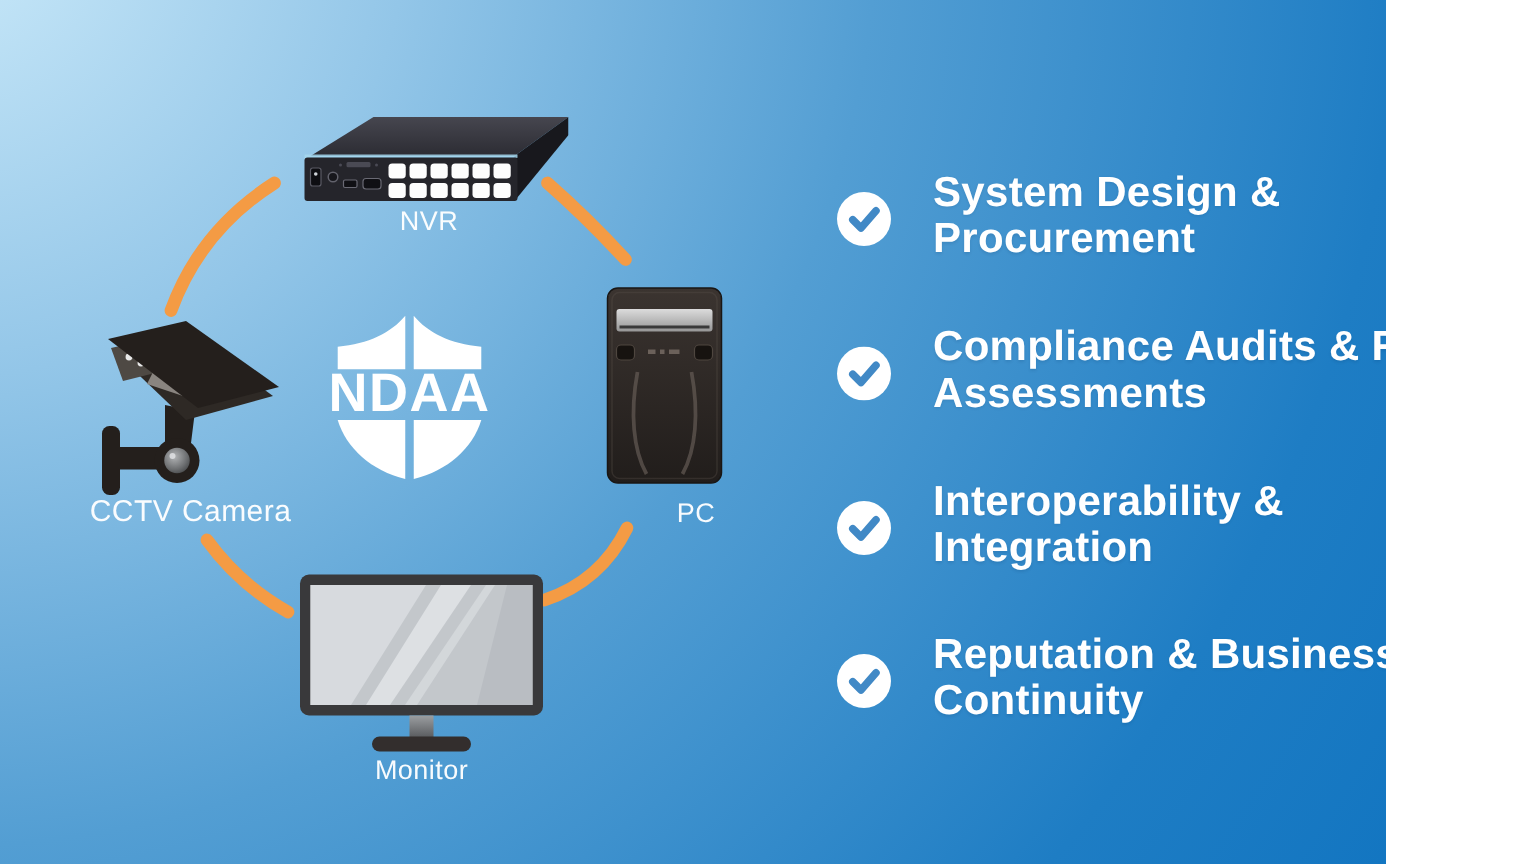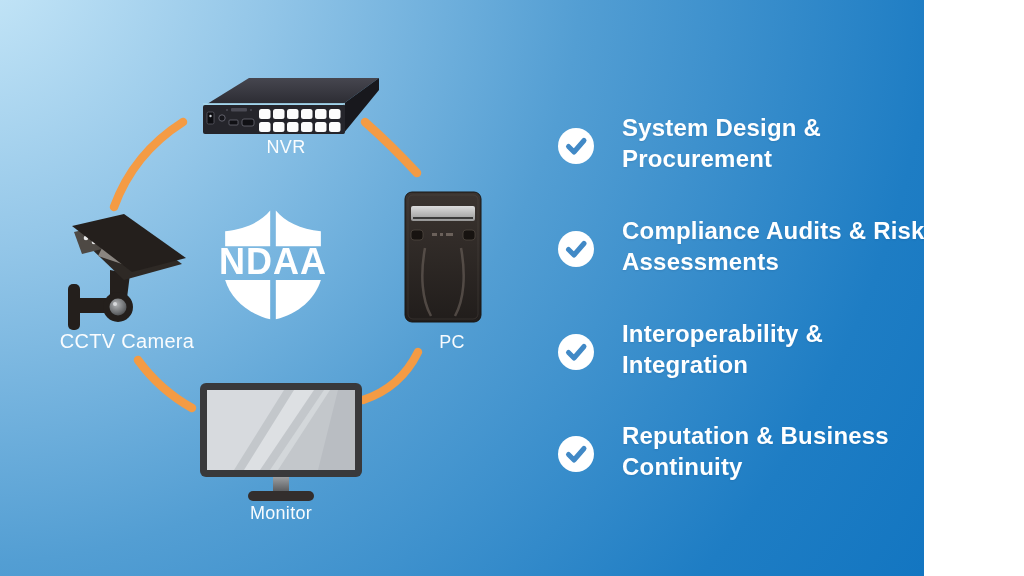--- a/index.html
+++ b/index.html
@@ -43,21 +43,21 @@
     position: absolute;
     left: 558px;
     display: flex;
     align-items: flex-start;
   }
   .check-row .icon-wrap { width: 36px; height: 36px; margin-top: 16px; flex: 0 0 36px; }
   .check-row .item-text {
     margin-left: 28px;
     width: 400px;
     color: #ffffff;
-    font-size: 24px;
+    font-size: 28px;
     line-height: 31px;
     font-weight: 700;
     letter-spacing: 0.2px;
     white-space: pre-line;
     text-shadow: 0 1px 2px rgba(0,40,80,0.12);
   }
 </style>
 </head>
 <body>
 
@@ -164,21 +164,21 @@
     <rect x="8" y="16" width="64" height="15" rx="2" fill="url(#pcDrive)"></rect>
     <rect x="10" y="27" width="60" height="2" fill="#3a3a3a"></rect>
     <rect x="8" y="40" width="12" height="10" rx="3" fill="#171310" stroke="#4e463f" stroke-width="0.8"></rect>
     <rect x="60" y="40" width="12" height="10" rx="3" fill="#171310" stroke="#4e463f" stroke-width="0.8"></rect>
     <rect x="29" y="43" width="5" height="3" fill="#6b615a"></rect>
     <rect x="37" y="43" width="3" height="3" fill="#6b615a"></rect>
     <rect x="43" y="43" width="7" height="3" fill="#6b615a"></rect>
     <path d="M 22 58 C 17 85 19 110 28 126" stroke="#6e645d" stroke-width="2.5" opacity="0.6" fill="none"></path>
     <path d="M 58 58 C 63 85 61 110 52 126" stroke="#6e645d" stroke-width="2.5" opacity="0.6" fill="none"></path>
   </svg>
-  <div class="dev-label" style="left:412px;top:332px;width:80px">PC</div>
+  <div class="dev-label" style="left:424px;top:332px;width:80px">PC</div>
 
   <svg class="abs" style="left:198px;top:381px" width="166" height="122" viewBox="0 0 166 122">
     <defs>
       <linearGradient id="monNeck" x1="0" y1="0" x2="0" y2="1">
         <stop offset="0" stop-color="#9b9ea1"></stop>
           <stop offset="1" stop-color="#585a5d"></stop>
       </linearGradient>
     </defs>
     <rect x="2" y="2" width="162" height="94" rx="6" fill="#39393b"></rect>
     <rect x="9" y="9" width="148" height="80" fill="#c3c7cb"></rect>

